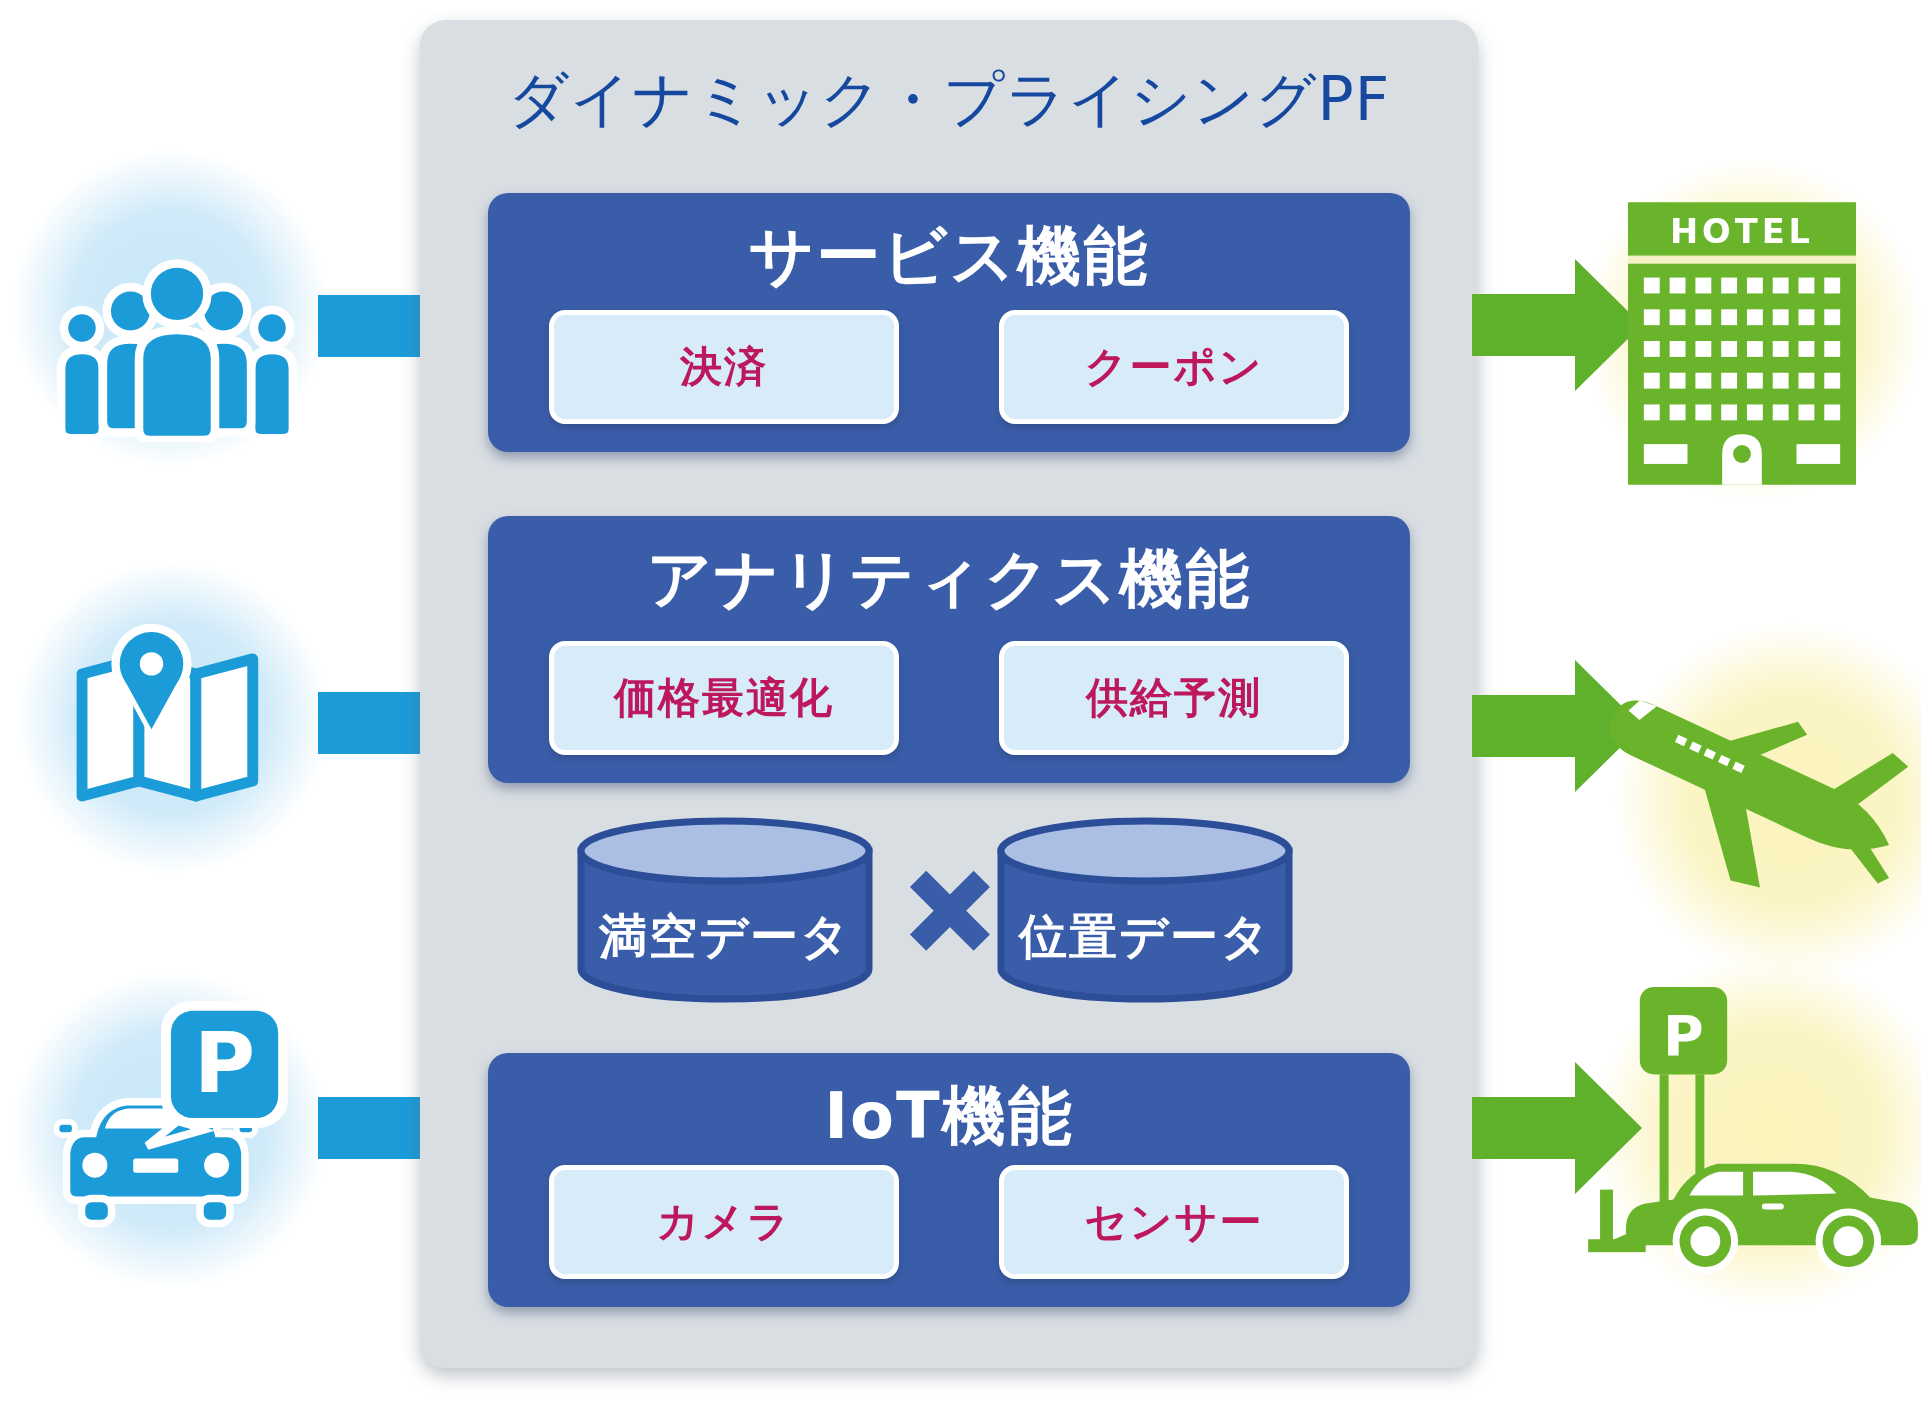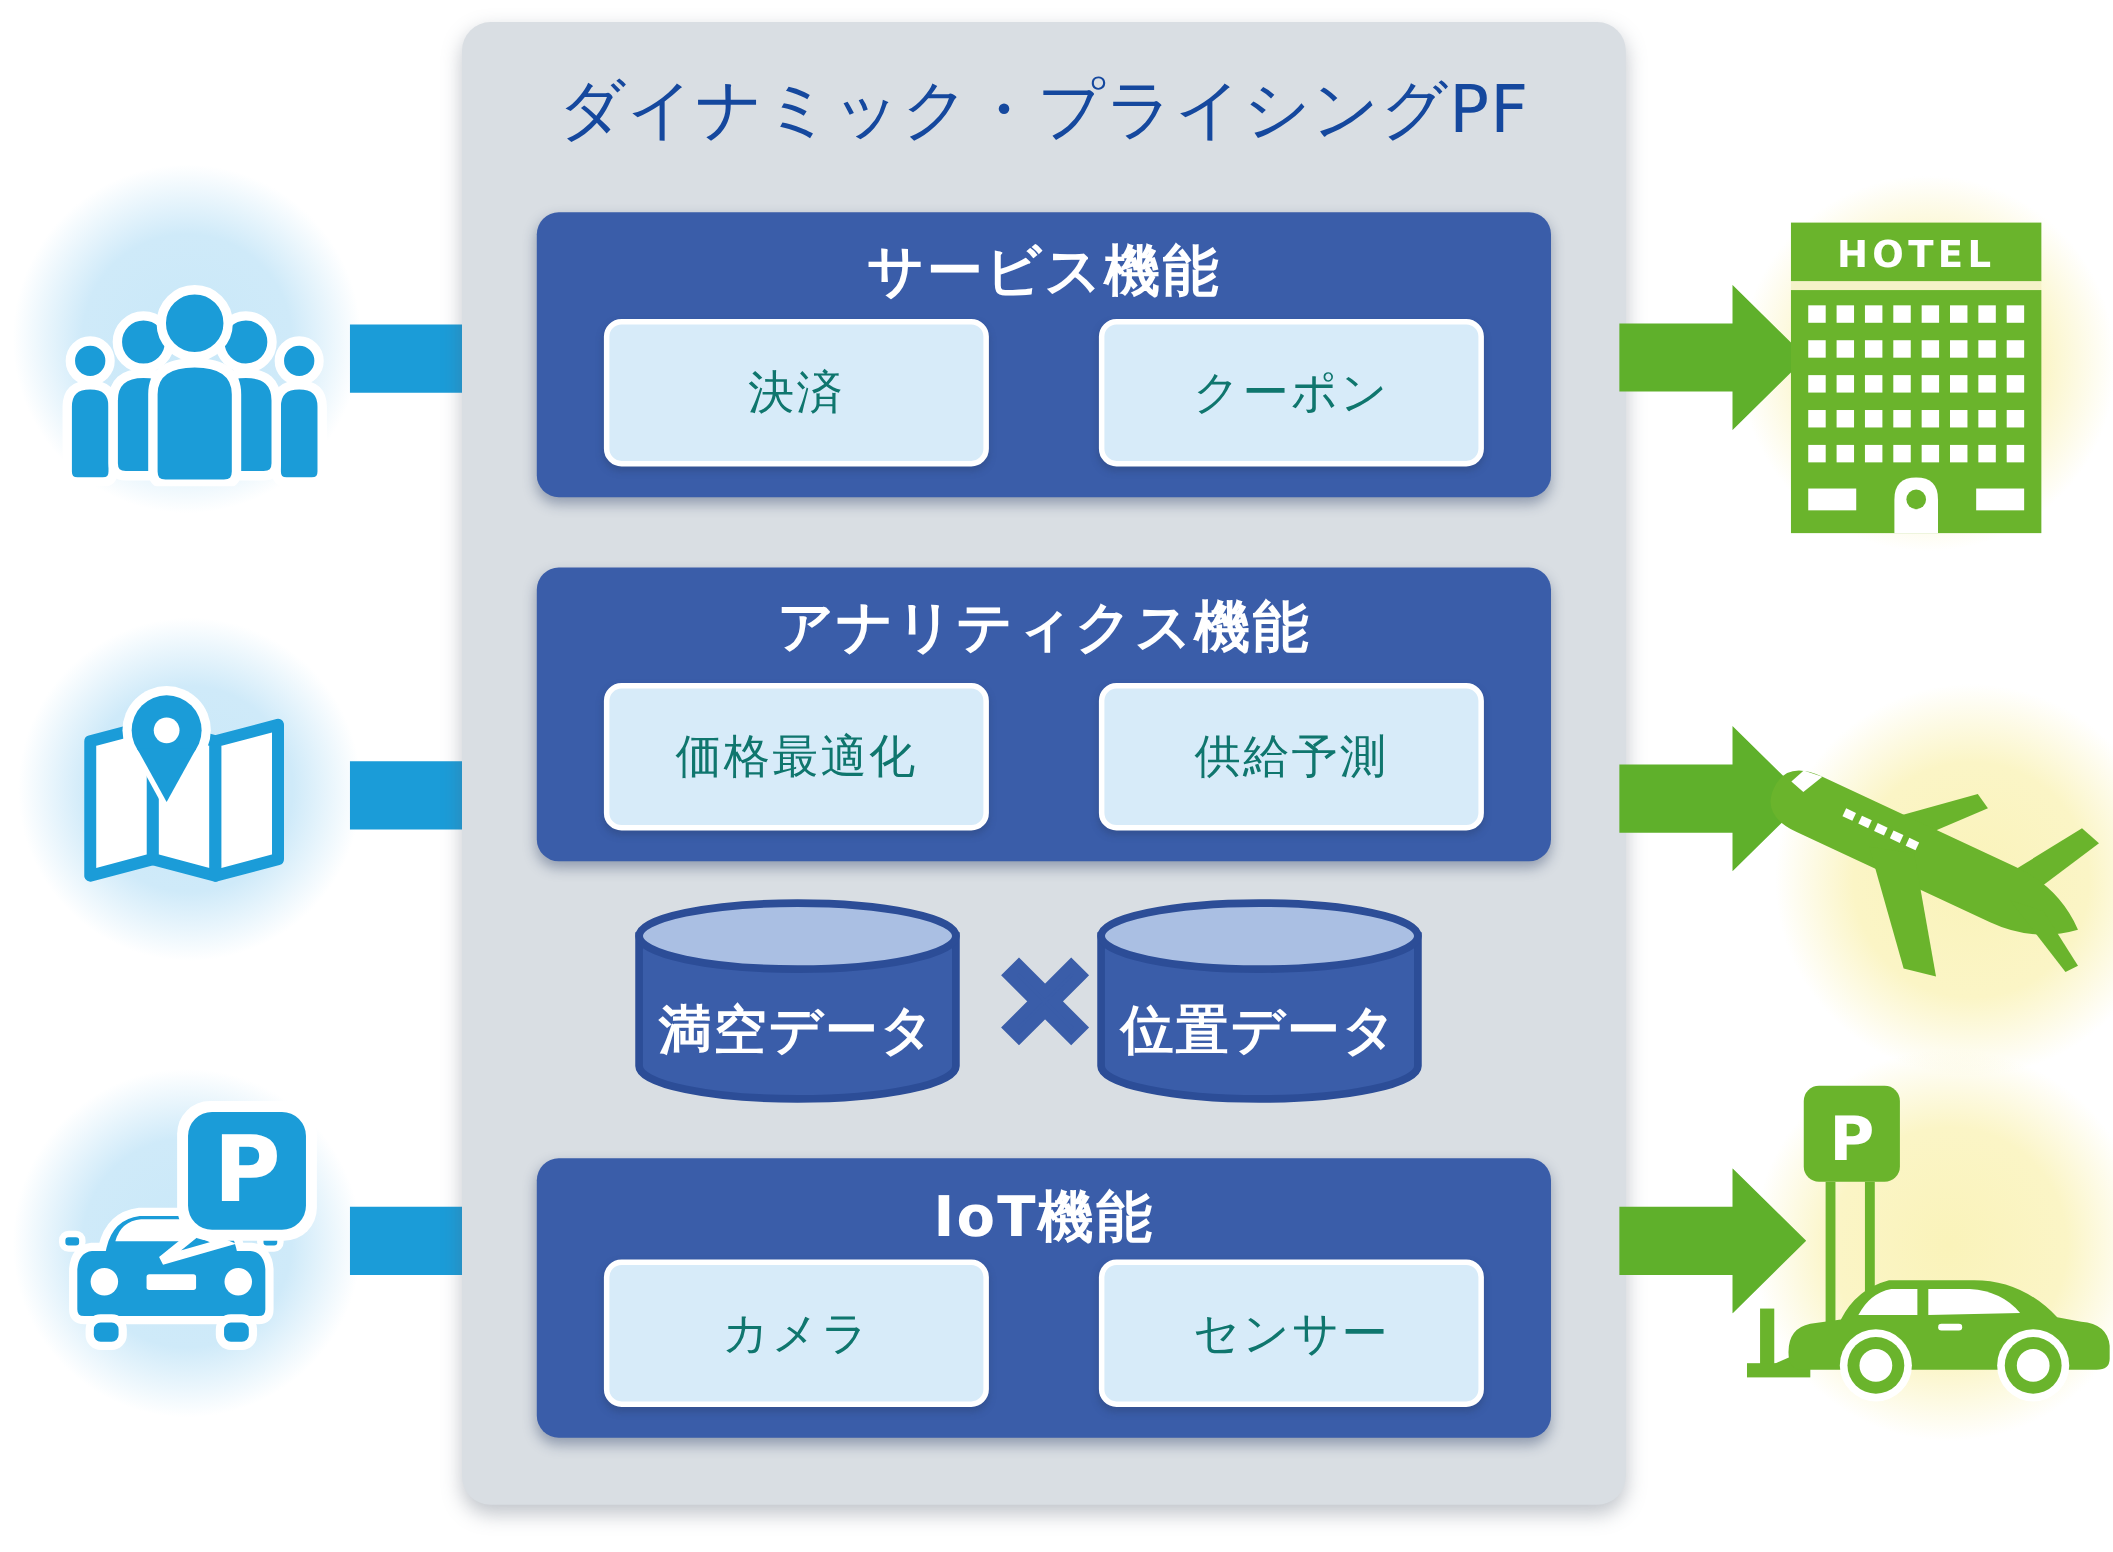--- a/index.html
+++ b/index.html
@@ -14,25 +14,25 @@
 
   
   .panel{position:absolute;left:420px;top:20px;width:1058px;height:1348px;
          background:#d9dee3;border-radius:26px;box-shadow:0 8px 18px rgba(90,100,115,.38);}
   .panel-title{position:absolute;top:40px;left:0;right:0;text-align:center;
                font-size:60px;font-weight:normal;color:#15489e;letter-spacing:1px;}
 
   .func-box{position:absolute;left:68px;width:922px;background:#3a5da9;border-radius:20px;
             box-shadow:0 6px 12px rgba(40,60,100,.4);}
   .func-box .heading{position:absolute;top:20px;left:0;right:0;text-align:center;
-                     color:#ffffff;font-size:51px;font-weight:bold;letter-spacing:2px;}
+                     color:#ffffff;font-size:64px;font-weight:bold;letter-spacing:2px;}
   .chips{position:absolute;left:0;right:0;bottom:28px;display:flex;justify-content:center;gap:100px;}
-  .chip{width:350px;height:134px;background:#d7ebf9;border:5px solid #ffffff;border-radius:16px;
+  .chip{width:350px;height:114px;background:#d7ebf9;border:5px solid #ffffff;border-radius:16px;
         box-shadow:0 4px 7px rgba(40,60,100,.35);display:flex;align-items:center;justify-content:center;
-        color:#0f766e;font-size:42px;font-weight:normal;letter-spacing:2px;}
+        color:#be185d;font-size:42px;font-weight:bold;letter-spacing:2px;}
 
   .box1{top:173px;height:259px;}
   .box2{top:496px;height:267px;}
   .box3{top:1033px;height:254px;}
 
   
   .cylinder{position:absolute;top:793px;width:300px;height:195px;}
   .cyl-left{left:155px;}
   .cyl-right{left:575px;}
   .cyl-label{position:absolute;left:0;right:0;top:92px;text-align:center;color:#ffffff;

